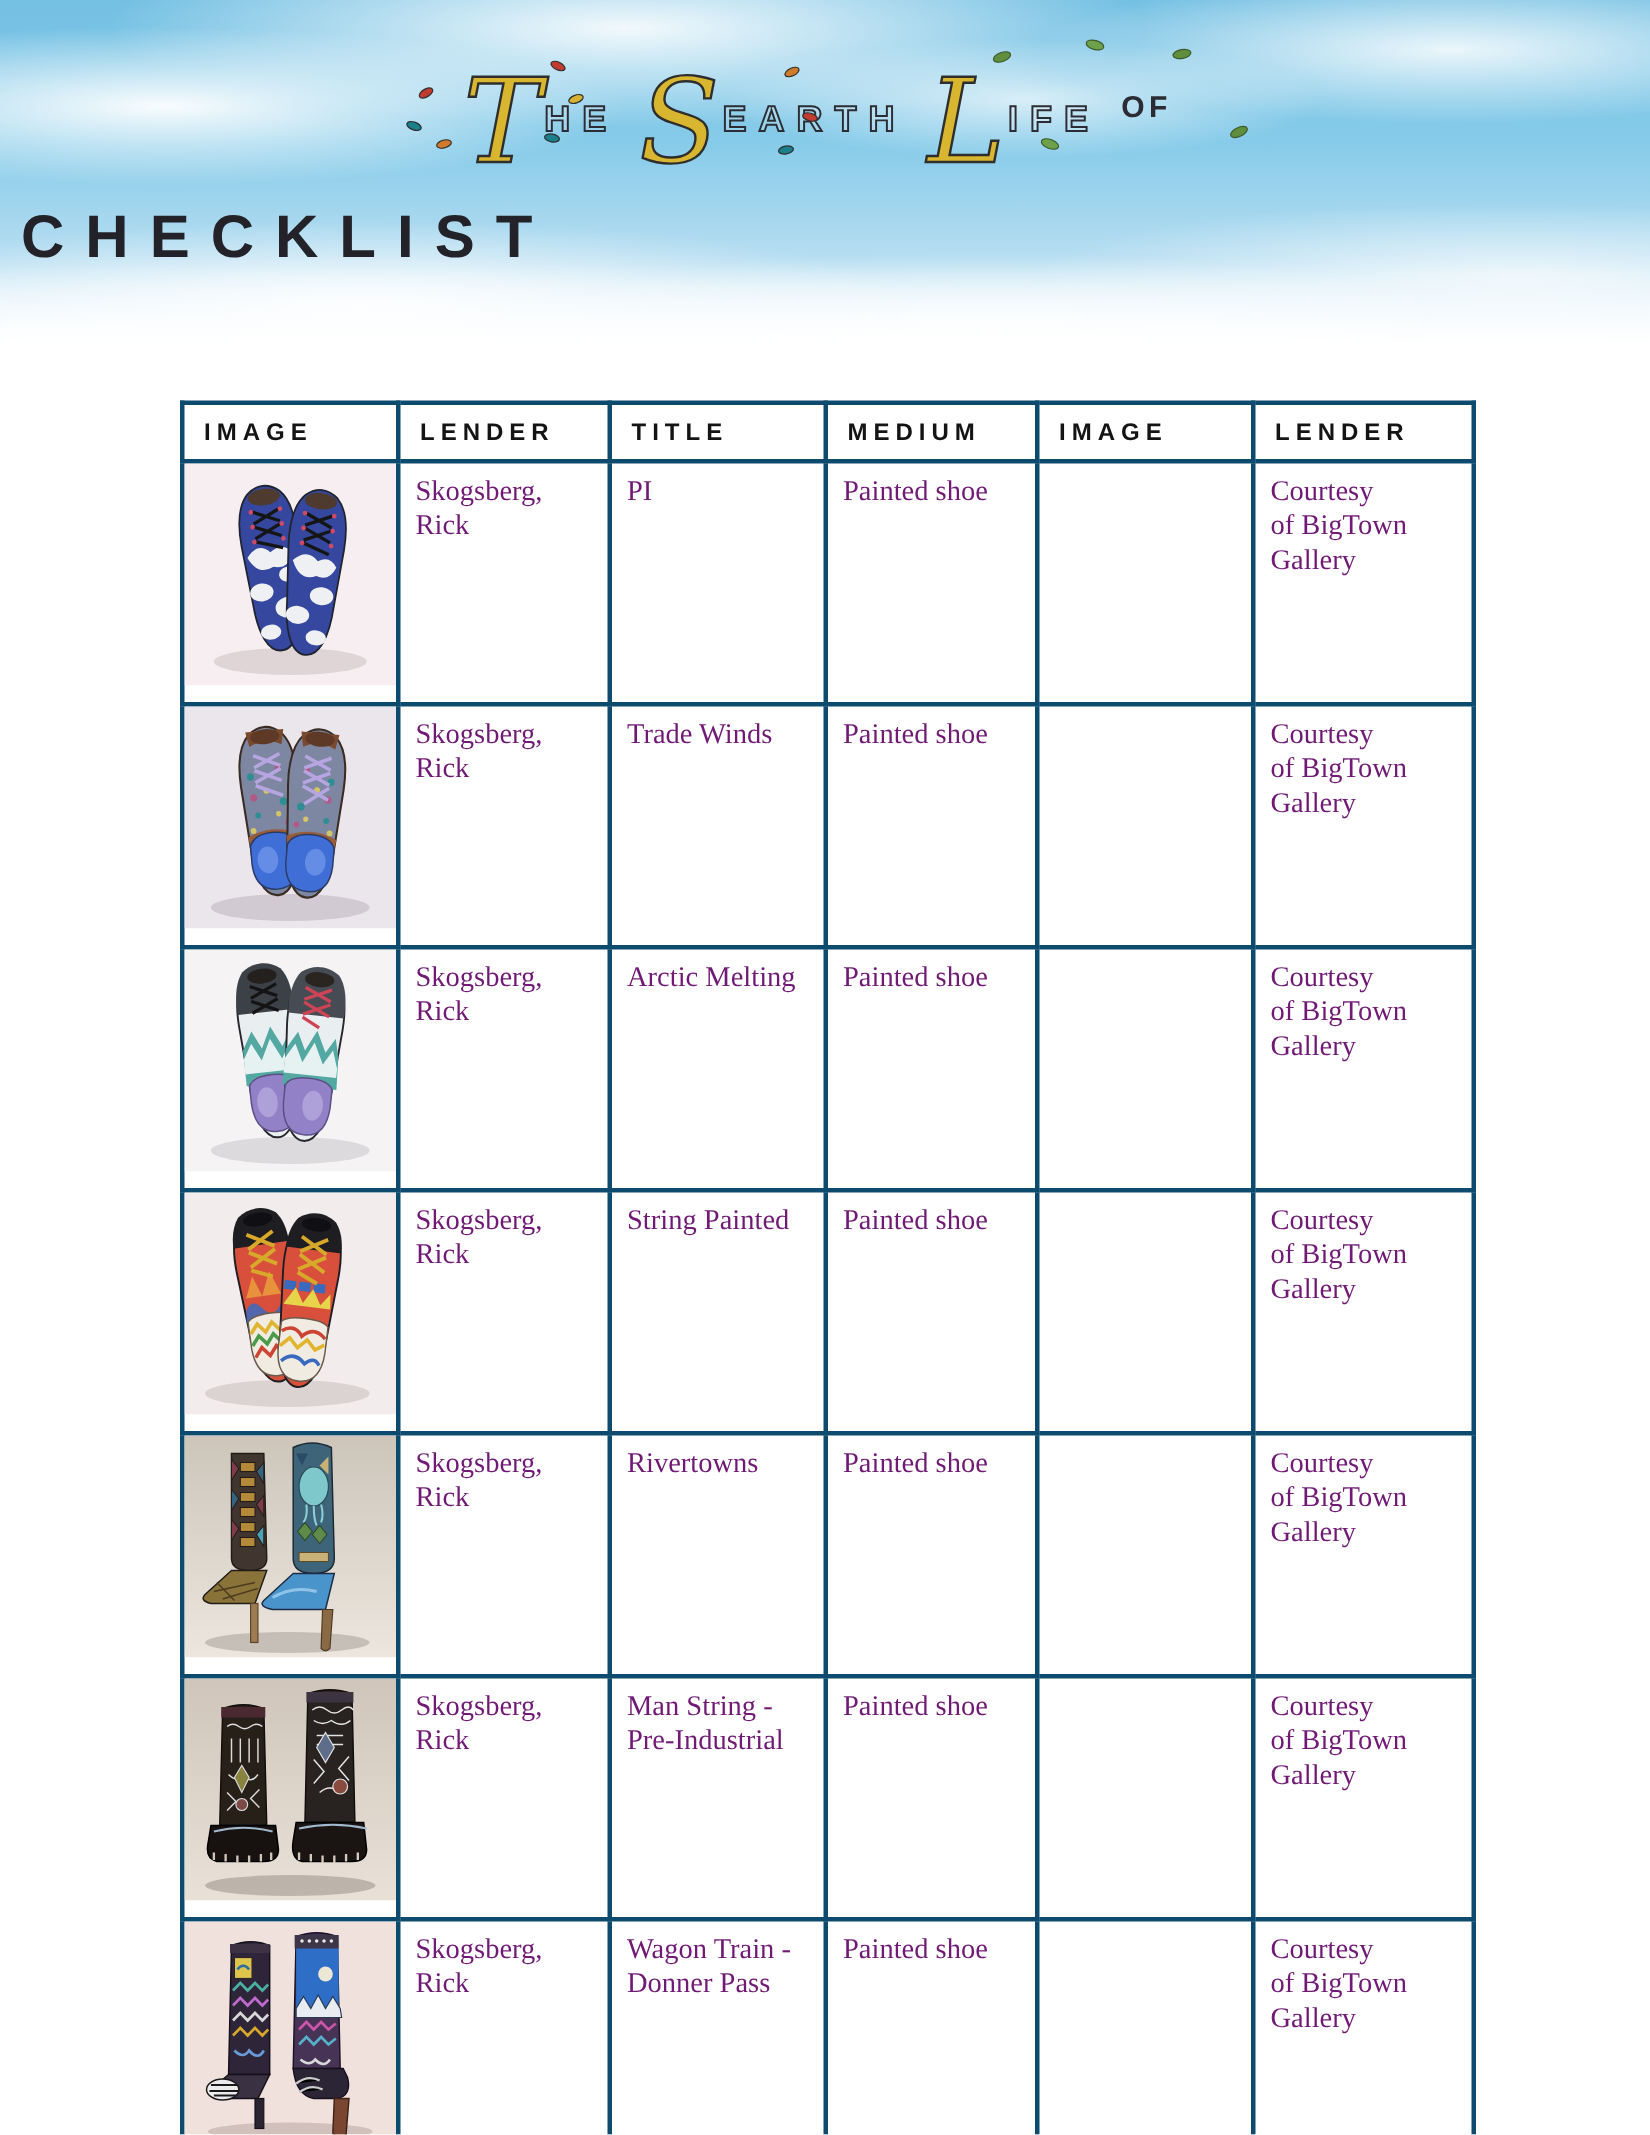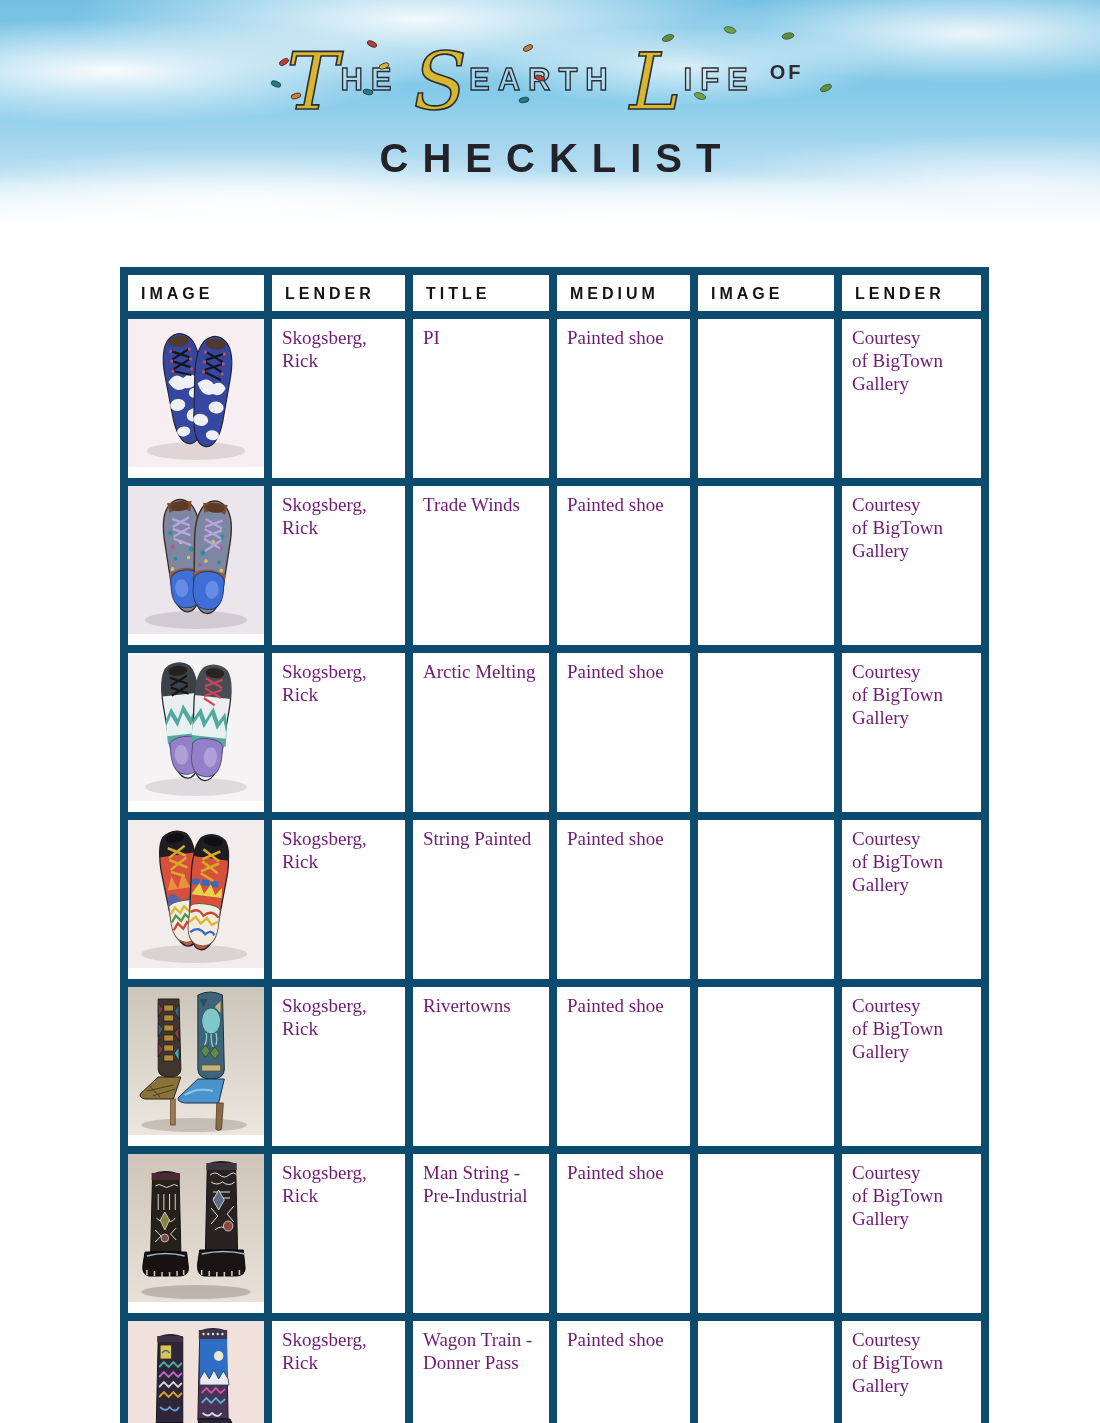--- a/index.html
+++ b/index.html
@@ -23,40 +23,40 @@
 
   .logo{position:absolute;top:34px;left:0;width:100%;height:96px;
         display:flex;justify-content:center;align-items:center;z-index:2;}
   .logo .init{font-family:"DejaVu Serif",serif;font-style:italic;font-weight:400;
         font-size:78px;line-height:78px;color:#d9b62f;
         text-shadow:0 0 1px #2e2e2e;position:relative;}
   @supports (-webkit-text-stroke: 1px black){
     .logo .init{color:#d9b62f;-webkit-text-stroke:1.6px #2e2e2e;text-shadow:none;}
   }
   .logo .caps{font-family:"Liberation Sans",sans-serif;font-weight:700;
-        font-size:31px;letter-spacing:8px;color:#2c2c34;margin:0 14px 0 2px;transform:translateY(-2px);}
+        font-size:24px;letter-spacing:8px;color:#2c2c34;margin:0 14px 0 2px;transform:translateY(-2px);}
   @supports (-webkit-text-stroke: 1px black){
     .logo .caps{color:rgba(255,255,255,.15);-webkit-text-stroke:1.3px #2c2c34;}
   }
   .logo .of{font-family:"Liberation Sans",sans-serif;font-weight:700;font-size:20px;
         letter-spacing:3px;color:#2c2c34;margin:0 10px 0 0;transform:translateY(-10px);}
   .logo .earth{font-family:"DejaVu Serif",serif;font-weight:700;font-size:70px;line-height:70px;
         letter-spacing:3px;color:#6e5a3d;
         text-shadow:1px 1px 0 #4b3c27,-1px 0 0 #907a58,0 2px 2px rgba(60,45,25,.35);
         position:relative;}
   .leafdeco{position:absolute;z-index:3;pointer-events:none;}
 
-  .subtitle{position:absolute;top:136px;left:0;width:100%;text-align:center;z-index:2;
+  .subtitle{position:absolute;top:136px;left:0;width:100%;text-align:left;z-index:2;
         font-family:"Liberation Sans",sans-serif;font-weight:700;font-size:40px;
         letter-spacing:14px;padding-left:14px;box-sizing:border-box;color:#222228;}
 
   
   .tbl-wrap{position:absolute;top:267px;left:120px;}
   table.checklist{border-collapse:collapse;table-layout:fixed;width:861px;background:#ffffff;}
-  table.checklist th,table.checklist td{border:8px solid #0c4a6e;}
+  table.checklist th,table.checklist td{border:3px solid #0c4a6e;}
   table.checklist th{height:34px;text-align:left;vertical-align:middle;
         font-family:"Liberation Sans",sans-serif;font-weight:700;font-size:16px;
         letter-spacing:4px;color:#141414;padding:2px 6px 0 13px;}
   table.checklist td{height:148px;vertical-align:top;}
   td.txt{font-size:19px;line-height:1.22;padding:7px 8px 4px 10px;color:#701a75;white-space:pre-line;}
   td.img-cell{padding:0;}
   td.img-cell svg{display:block;width:100%;height:148px;}
 </style>
 </head>
 <body>

